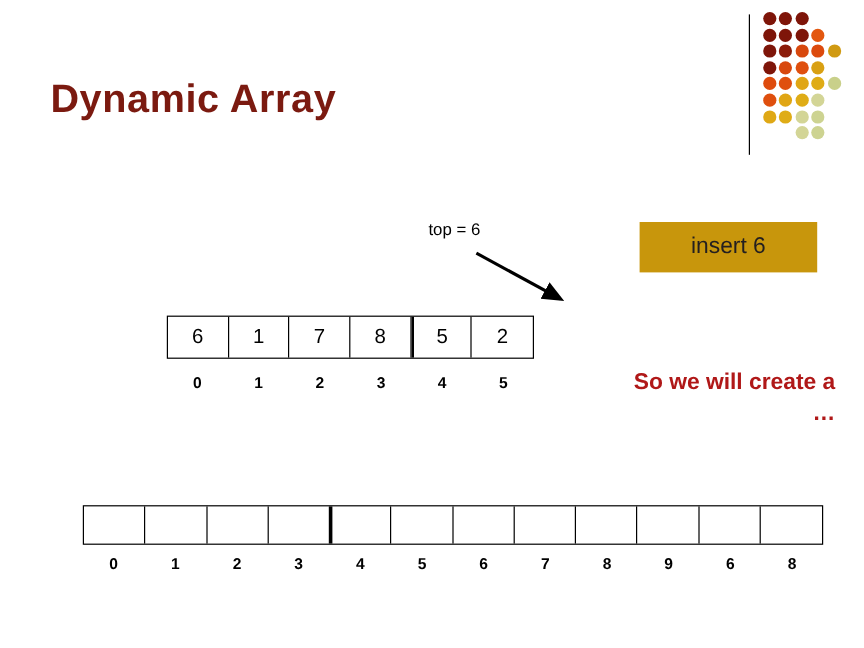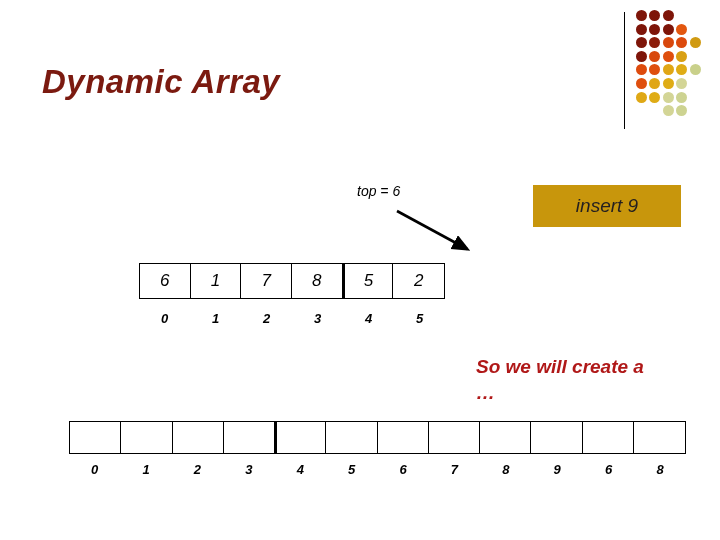--- a/index.html
+++ b/index.html
@@ -11,21 +11,20 @@
     height: 540px;
     background: #ffffff;
     font-family: "Liberation Sans", sans-serif;
     overflow: hidden;
   }
   #slide {
     position: relative;
     width: 720px;
     height: 540px;
     background: #ffffff;
-    font-style: italic;
   }
 
   
   #deco-dots {
     position: absolute;
     left: 636px;
     top: 10px;
     width: 80px;
     height: 120px;
   }
@@ -150,29 +149,28 @@
   #bottom-index-row {
     left: 69px;
     top: 462px;
     width: 617px;
   }
   #bottom-index-row .index-label { width: 51.4px; }
 
   
   #narration {
     position: absolute;
-    left: 476px;
+    left: 456px;
     top: 306px;
     width: 240px;
-    text-align: left;
+    text-align: right;
     font-size: 19px;
     font-weight: bold;
     color: #B01818;
     line-height: 26px;
-    margin-top: 48px;
   }
   #narration .line { display: block; }
 </style>
 </head>
 <body>
 
 <div id="slide">
 
   <div id="deco-rule"></div>
 
@@ -217,21 +215,21 @@
   <svg id="top-pointer-arrow" viewBox="0 0 92 58" xmlns="http://www.w3.org/2000/svg">
     <defs>
       <marker id="arrowhead" markerWidth="7" markerHeight="7" refX="5.6" refY="3" orient="auto">
         <polygon points="0,0 7,3 0,6" fill="#000000"></polygon>
       </marker>
     </defs>
     <line x1="7" y1="8" x2="77" y2="46" stroke="#000000" stroke-width="2.6" marker-end="url(#arrowhead)"></line>
   </svg>
 
   <div id="insert-badge">
-    <span>insert 9</span>
+    <span>insert 6</span>
   </div>
 
   <div id="top-array" class="array-table">
       <div class="array-cell">6</div>
       <div class="array-cell">1</div>
       <div class="array-cell">7</div>
       <div class="array-cell">8</div>
       <div class="array-cell thick-left">5</div>
       <div class="array-cell">2</div>
     </div>

